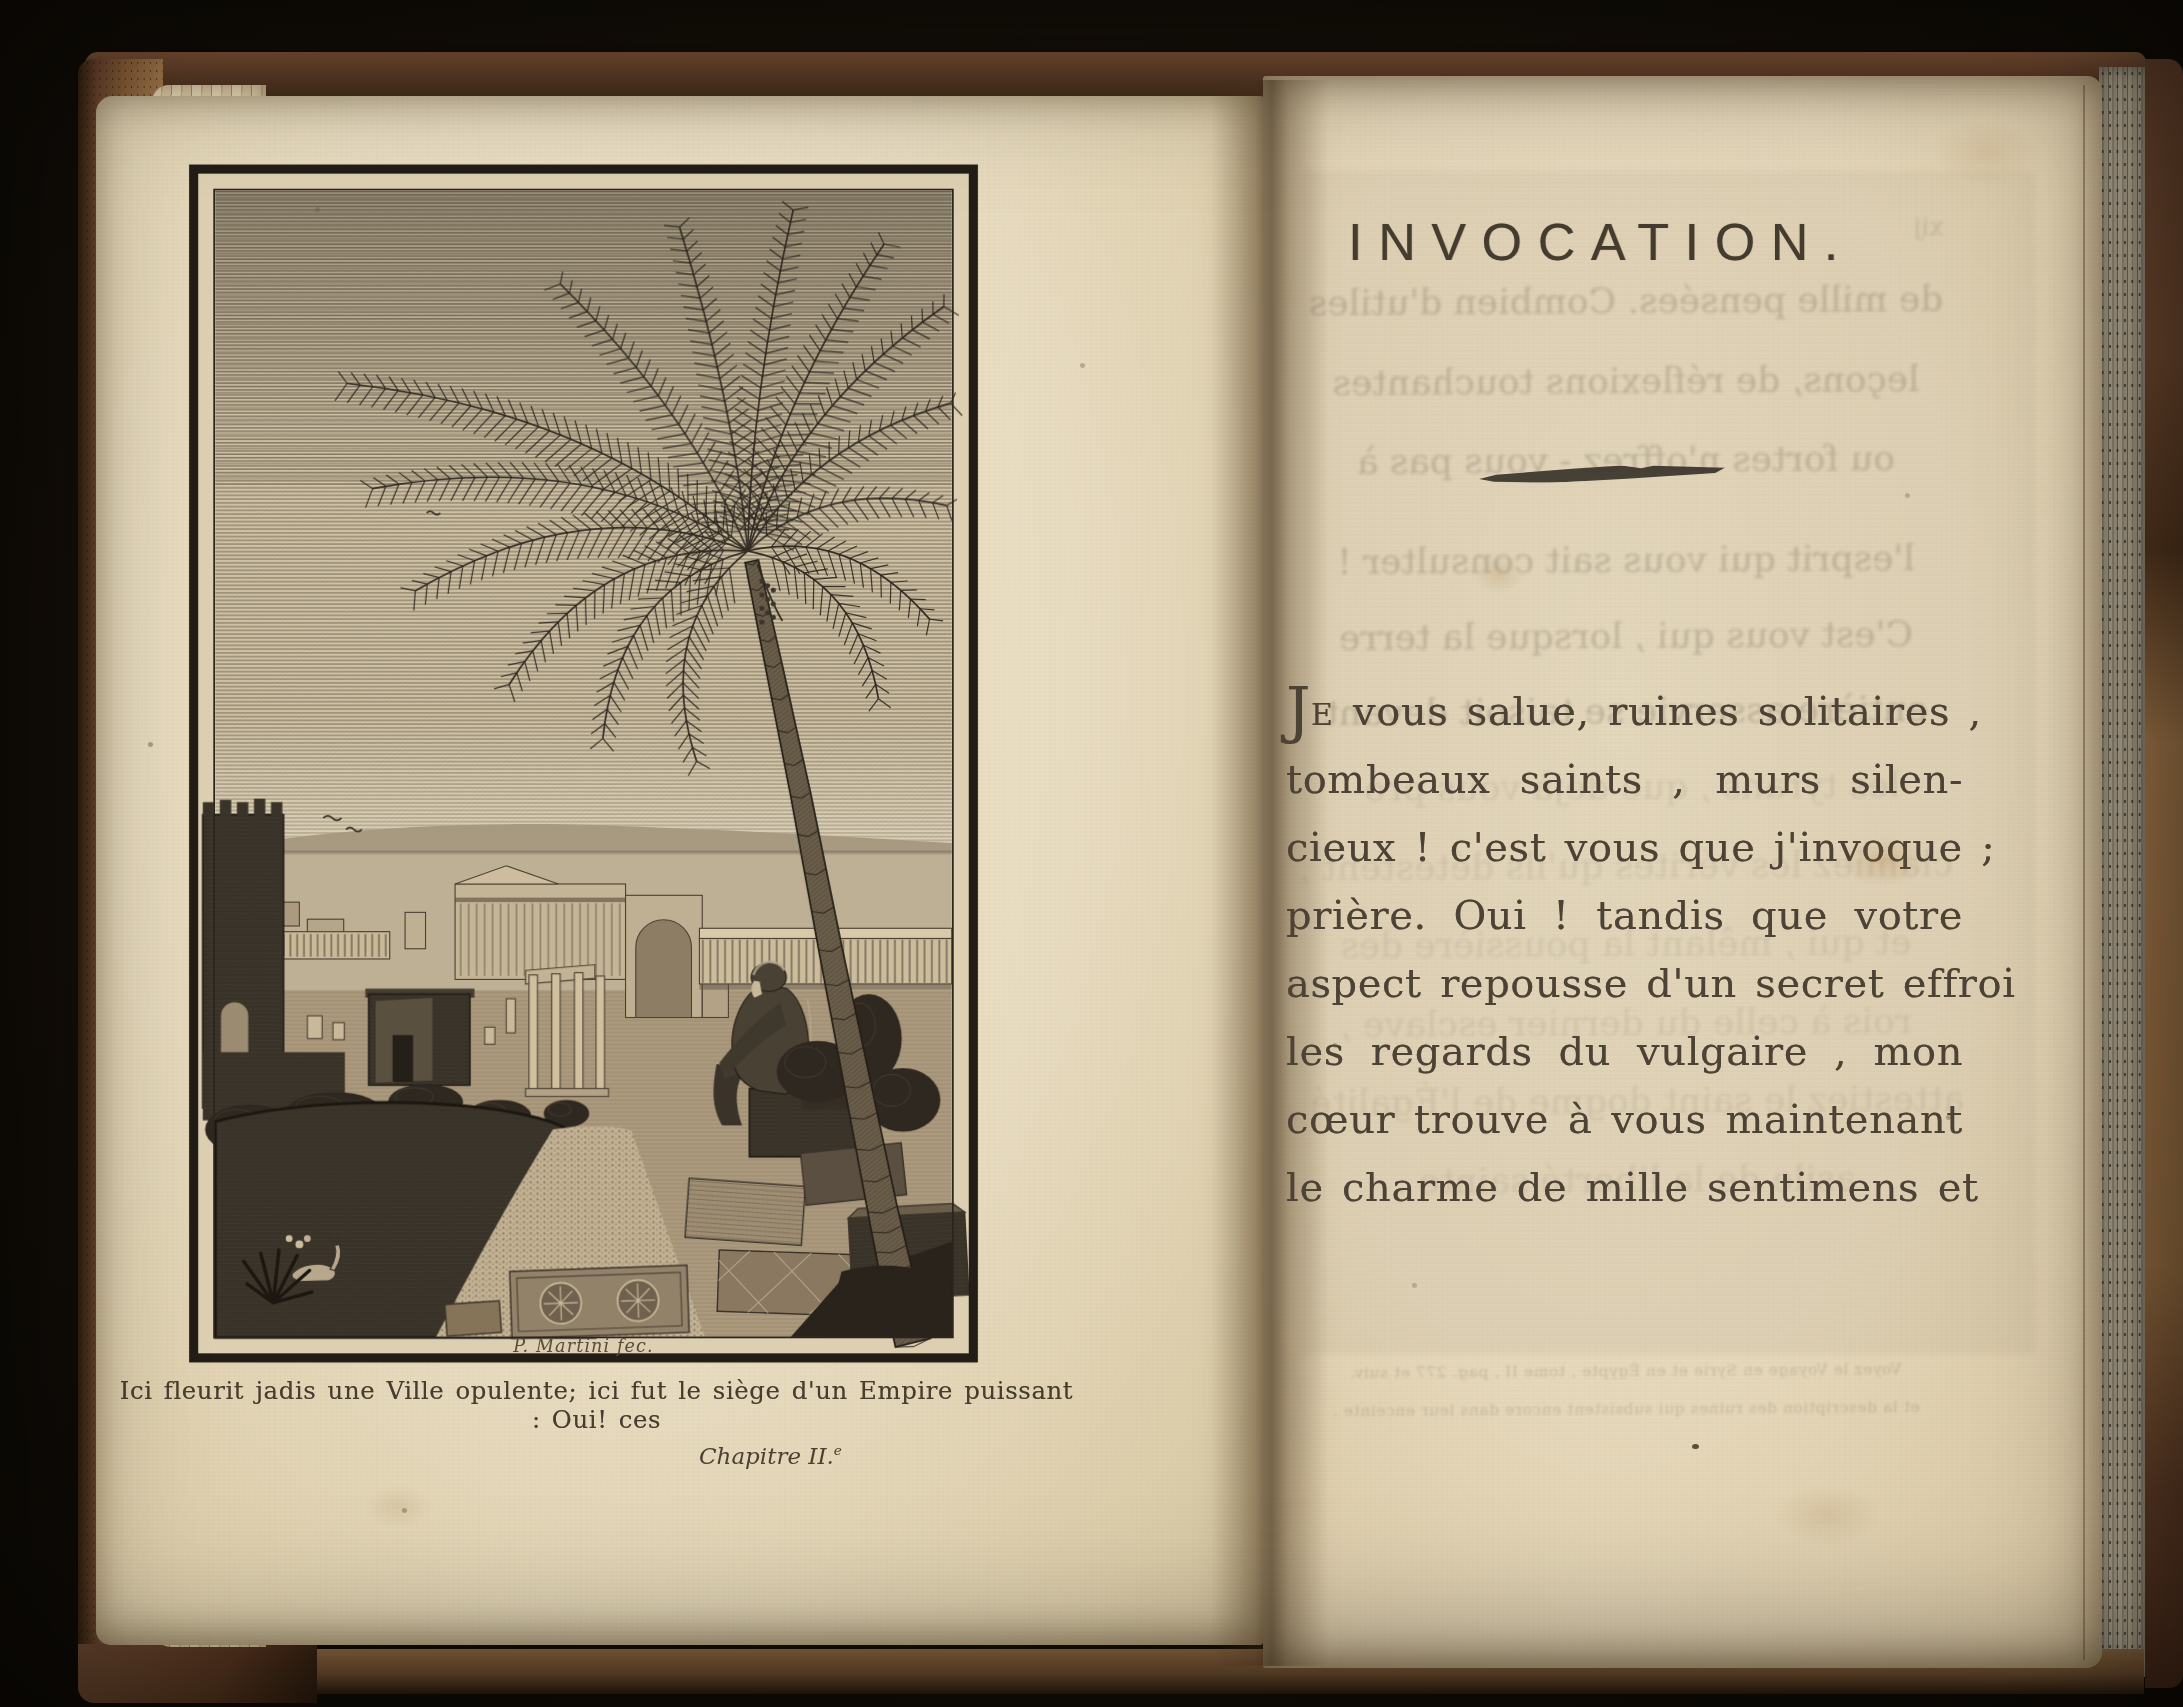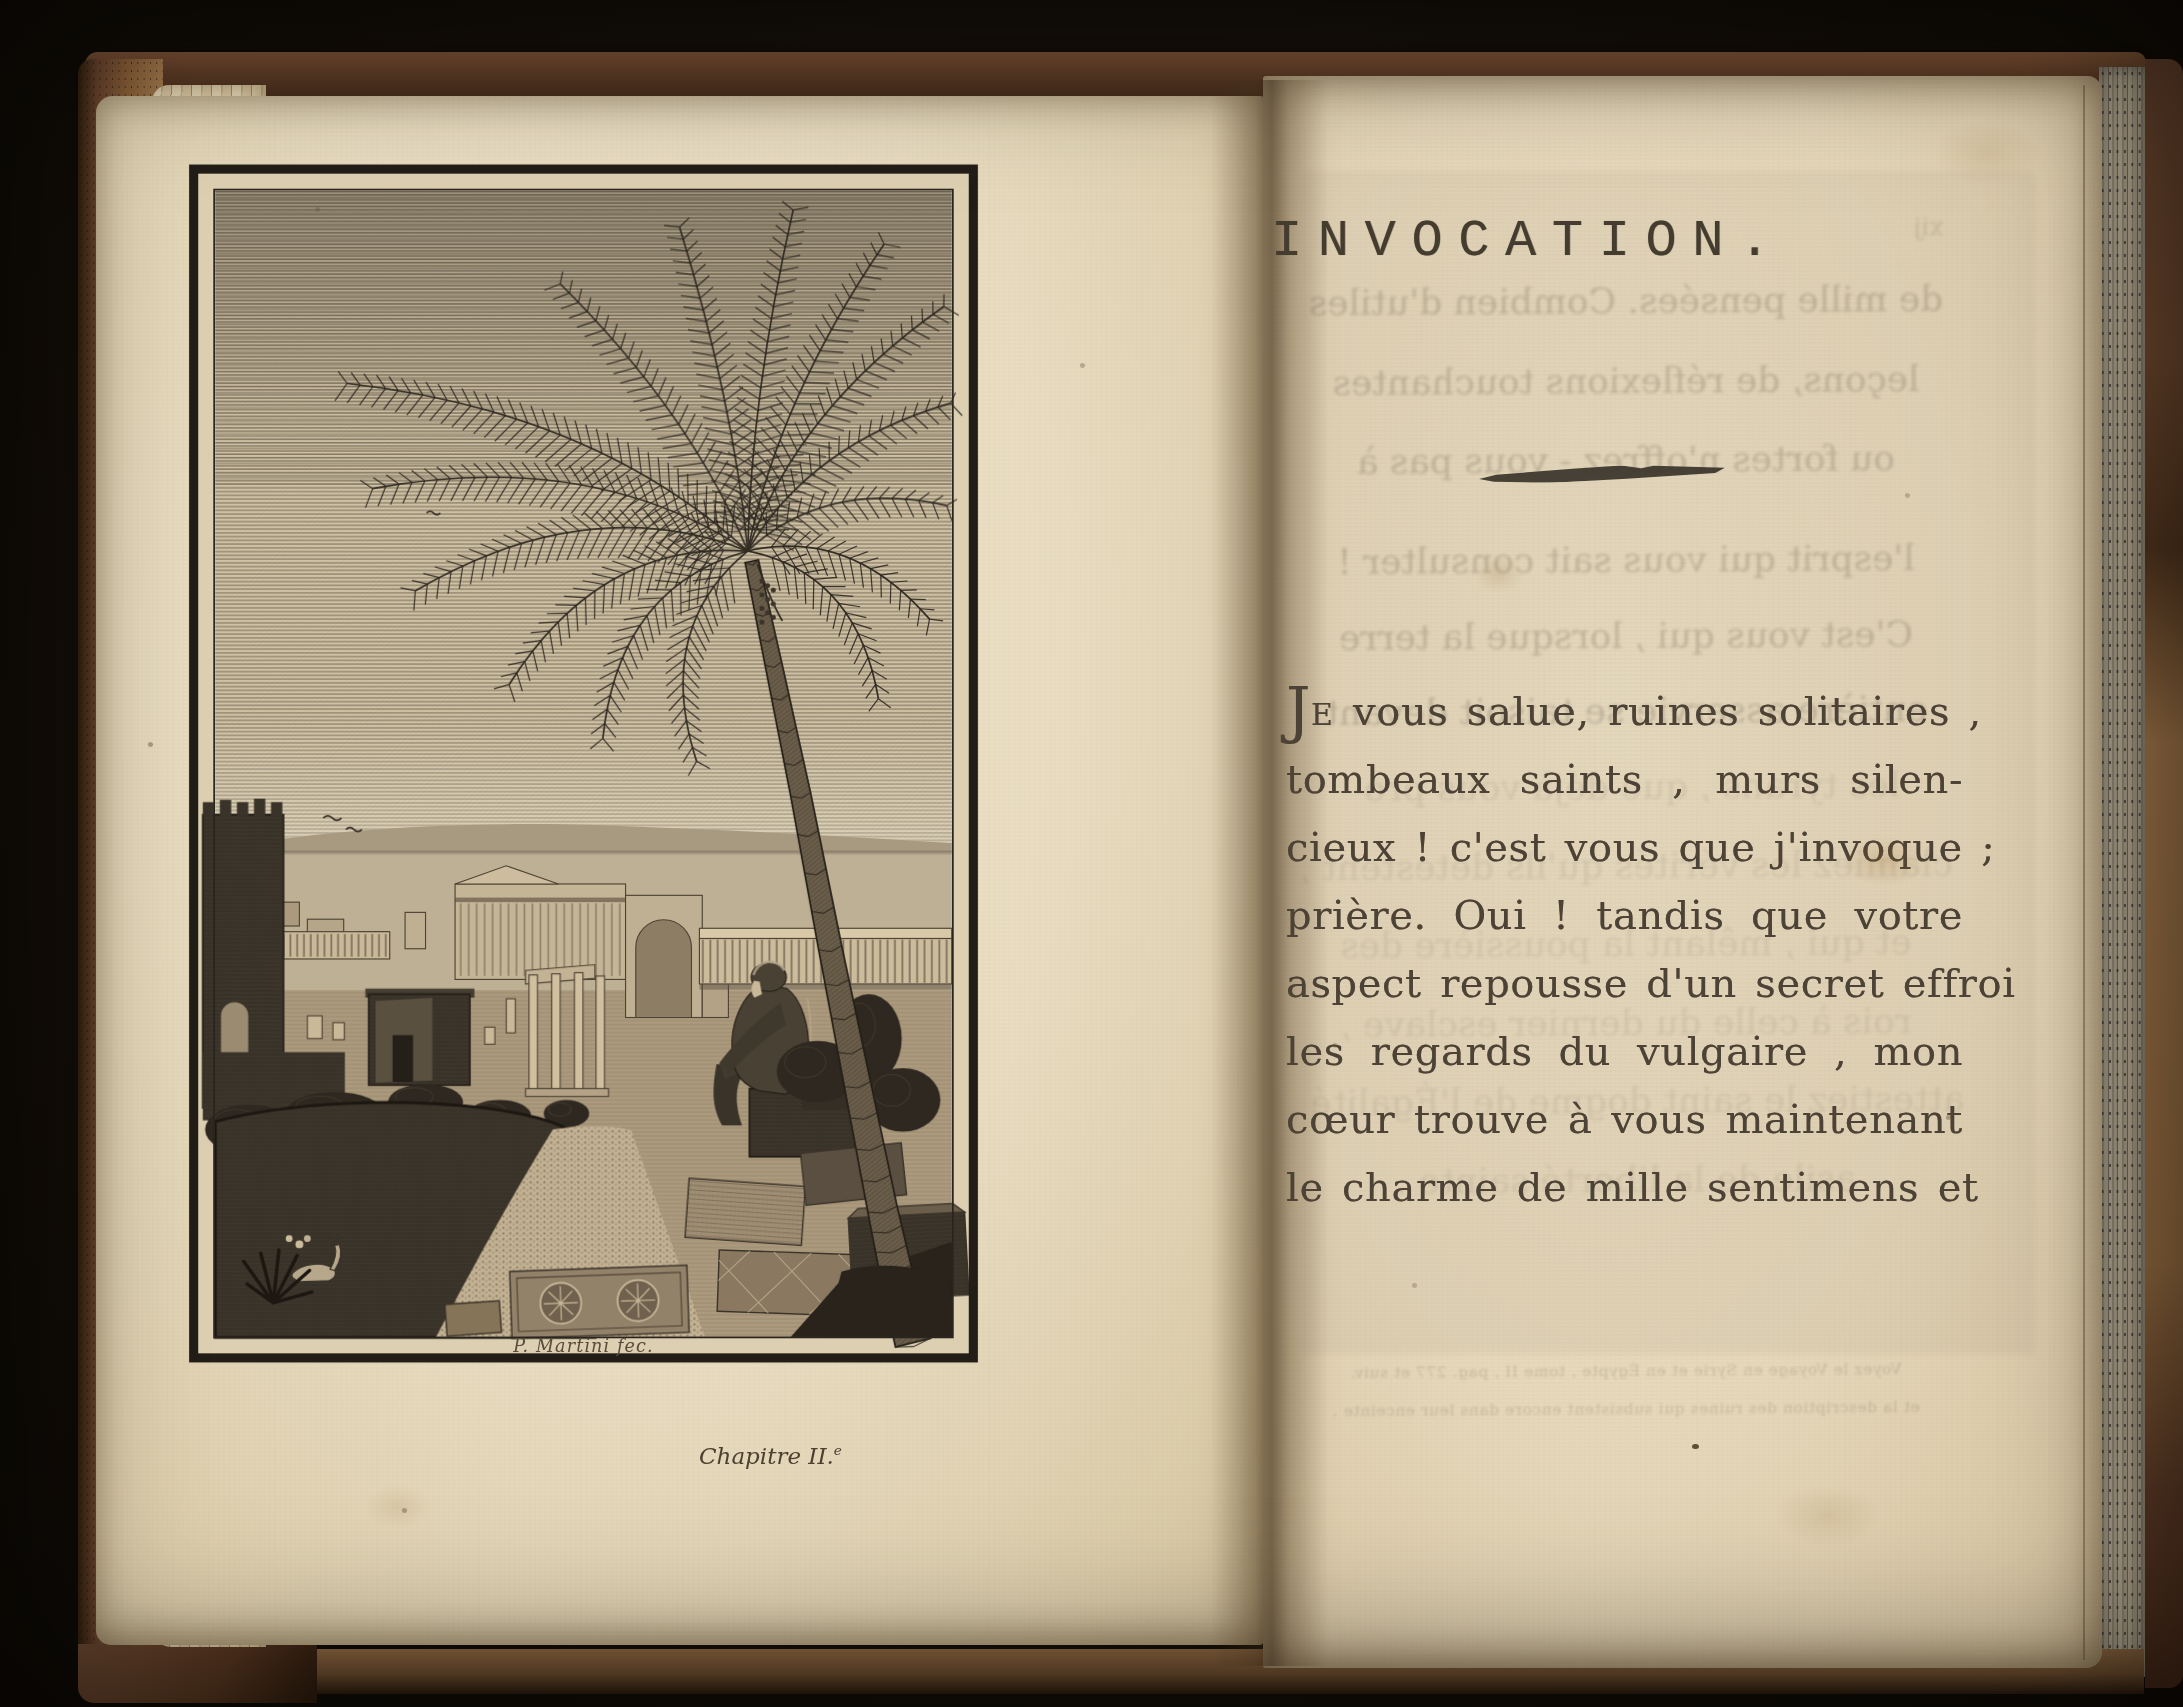--- a/index.html
+++ b/index.html
@@ -64,22 +64,22 @@
     text-shadow:0 0 0.6px rgba(70,58,40,.45);}
   .caption-1{top:1376px;}
   .caption-2{top:1415px;}
   .chapter-ref{left:699px;top:1442px;width:284px;text-align:left;
     font-style:italic;font-size:23px;color:#4c4131;}
   .chapter-ref sup{font-size:.6em;}
 
   
   .showthrough-band{left:1302px;top:171px;width:733px;height:1183px;
     background:rgba(118,106,84,.07);filter:blur(3.4px);}
-  .page-heading{left:1271px;top:212px;width:660px;text-align:left;
-    font-family:Liberation Mono, monospace;
+  .page-heading{left:1271px;top:212px;width:660px;text-align:center;
+    font-family:Liberation Sans, sans-serif;
     font-size:52px;letter-spacing:.30em;color:#453c30;
     text-shadow:0.6px 0 0 rgba(70,60,45,.35), 0 0 1.1px rgba(80,68,50,.3);}
   .heading-rule{left:1479px;top:466px;width:246px;height:15.4px;background:#3a332a;
     transform:rotate(-1.6deg);opacity:.92;
     clip-path:polygon(0% 62%,7% 38%,38% 12%,58% 0%,66% 22%,71% 8%,82% 18%,100% 34%,96% 66%,60% 88%,30% 100%,6% 82%);}
   .invocation{left:1286px;top:677px;width:677px;color:#4c4235;
     font-size:40px;line-height:68px;letter-spacing:0.6px;word-spacing:5.1px;
     text-shadow:0 0 0.6px rgba(76,66,48,.55);}
   .pline{text-align:justify;text-align-last:justify;height:68px;white-space:nowrap;}
   .pline-last{text-align-last:left;}
@@ -1235,20 +1235,21 @@
             <line x1="1215" y1="942" x2="1236.604293663142" y2="957.7211379533127" stroke="#2d2720" stroke-width="2.1" opacity="0.9"></line>
           </g>
       </g>
     </g>
 
     <rect x="46" y="46" width="1300" height="2020" fill="none" stroke="#2b2520" stroke-width="3"></rect>
     <rect x="10" y="10" width="1372" height="2092" fill="none" stroke="#221d17" stroke-width="16"></rect>
   </svg>
 
   <div class="abs plate-credit">P. Martini fec.</div>
+  <div class="abs caption caption-1">Ici fleurit jadis une Ville opulente; ici fut le siège d'un Empire puissant : Oui! ces</div>
   <div class="abs chapter-ref"><span>Chapitre II.</span><sup>e</sup></div>
 
   <div class="abs showthrough-band"></div>
 
   <div class="abs ghost" style="top:280px">de mille pensées. Combien d'utiles</div>
   <div class="abs ghost" style="top:360px">leçons, de réflexions touchantes</div>
   <div class="abs ghost" style="top:439px">ou fortes n'offrez - vous pas à</div>
   <div class="abs ghost" style="top:539px">l'esprit qui vous sait consulter !</div>
   <div class="abs ghost" style="top:615px">C'est vous qui , lorsque la terre</div>
   <div class="abs ghost" style="top:690px">entière asservie se taisoit devant</div>

